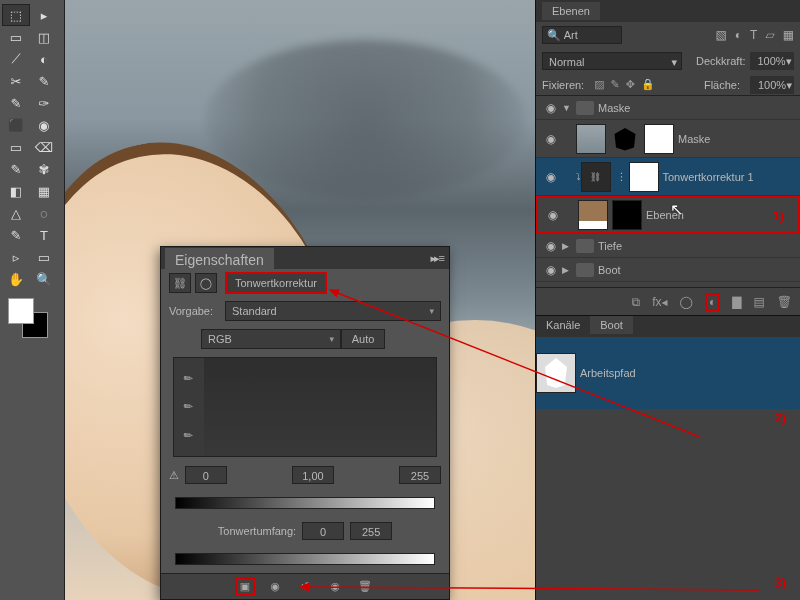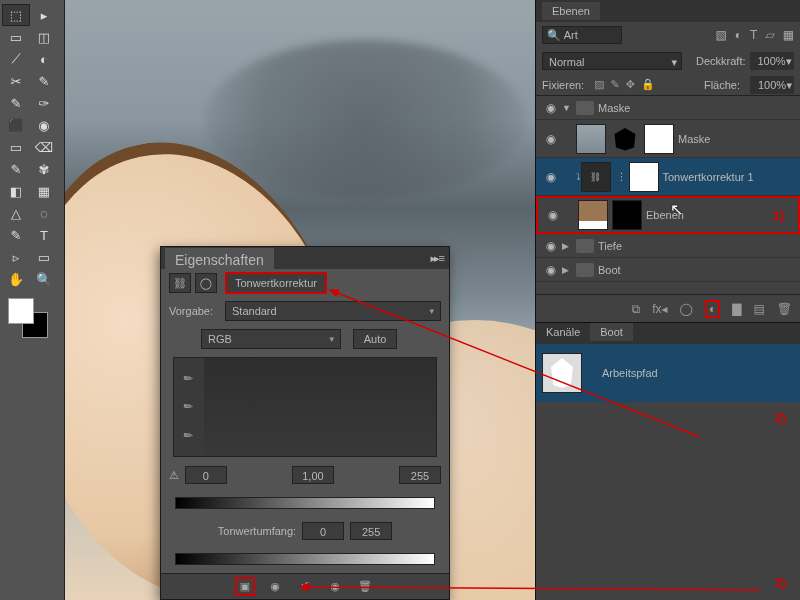--- a/index.html
+++ b/index.html
@@ -18,21 +18,21 @@
 .propwin{position:absolute;left:160px;top:246px;width:290px;height:354px;background:#535353;border:1px solid #1a1a1a;box-shadow:-2px 4px 12px rgba(0,0,0,.5)}
 .prophead{height:22px;background:#363636;display:flex;align-items:center}
 .proptab{background:#535353;padding:4px 10px;font-size:14px;position:relative;top:2px;margin-left:4px}
 .propmenu{margin-left:auto;padding:0 6px;letter-spacing:-2px}
 .proprow{display:flex;align-items:center;height:28px;padding:0 8px}
 .propicon{width:22px;height:20px;background:#3c3c3c;border:1px solid #222;margin-right:4px;display:flex;align-items:center;justify-content:center;font-size:11px}
 .proptitle{background:#3c3c3c;padding:3px 8px;border:2px solid #d40000;margin-left:4px}
 .proplabel{width:56px}
 .propsel{flex:1;background:#3c3c3c;border:1px solid #222;height:20px;display:flex;align-items:center;padding:0 6px;position:relative}
 .propsel::after{content:"▾";position:absolute;right:6px;font-size:9px;color:#999}
-.autobtn{width:44px;height:20px;background:#3c3c3c;border:1px solid #222;display:flex;align-items:center;justify-content:center;margin-left:12px}
+.autobtn{width:44px;height:20px;background:#3c3c3c;border:1px solid #222;display:flex;align-items:center;justify-content:center;margin-left:0}
 .curvearea{margin:4px 12px;height:100px;background:#3a3a3a;border:1px solid #222;position:relative;display:flex}
 .pickers{width:30px;display:flex;flex-direction:column;justify-content:space-around;align-items:center;padding:6px 0}
 .pickers span{font-size:11px;transform:rotate(-40deg)}
 .hist{flex:1;background:linear-gradient(180deg,#2e2e2e,#383838)}
 .num{width:42px;height:18px;background:#3c3c3c;border:1px solid #222;text-align:center;line-height:18px}
 .gradbar{flex:1;height:12px;background:linear-gradient(90deg,#000,#fff);margin:0 6px;border:1px solid #222}
 .footbtns{position:absolute;bottom:0;left:0;right:0;height:26px;background:#414141;border-top:1px solid #222;display:flex;align-items:center;justify-content:center;gap:10px}
 .footbtns span{width:20px;text-align:center;color:#aaa}
 .clipbtn{border:2px solid #d40000;padding:1px 2px}
 .rpanel{position:absolute;right:0;top:0;width:265px;height:600px;background:#414141;border-left:1px solid #111;display:flex;flex-direction:column}
@@ -68,21 +68,21 @@
 .lrow.seladj{background:#1b4868}
 .lrow.sel{border:2px solid #d40000}
 .adjicon{width:30px;height:30px;background:#2a2a2a;border:1px solid #222;margin-right:4px;display:flex;align-items:center;justify-content:center;font-size:9px}
 .tiefe{width:30px;height:30px;background:linear-gradient(#9a7752 70%,#fff 70%);border:1px solid #222;margin-right:4px}
 .layerfoot{height:28px;border-top:1px solid #222;display:flex;align-items:center;justify-content:flex-end;gap:12px;padding:0 8px}
 .layerfoot span{color:#999;font-size:12px}
 .adjmark{border:2px solid #d40000;padding:0 2px}
 .pathtabs{height:22px;background:#323232;display:flex;align-items:flex-start;border-top:1px solid #111}
 .pathtab{padding:3px 10px}
 .pathtab.act{background:#414141}
-.pathbody{height:58px;padding:6px;display:flex;align-items:center;gap:20px;background:#414141}
+.pathbody{height:72px;padding:0;display:flex;align-items:center;gap:4px;background:#414141}
 .pathbody.sel{background:#1b4868}
 .paththumb{width:40px;height:40px;background:#ddd;border:1px solid #222;position:relative}
 .paththumb::after{content:"";position:absolute;left:8px;top:4px;width:22px;height:30px;background:#fff;clip-path:polygon(50% 0,100% 30%,90% 90%,50% 100%,10% 90%,0 30%)}
 .annot{position:absolute;color:#d40000;font-weight:bold;font-size:13px}
 .cursor{position:absolute;left:670px;top:200px;font-size:16px;color:#fff;text-shadow:0 0 2px #000}
 svg.lines{position:absolute;left:0;top:0;width:800px;height:600px;pointer-events:none}
 </style>
 </head>
 <body>
 

